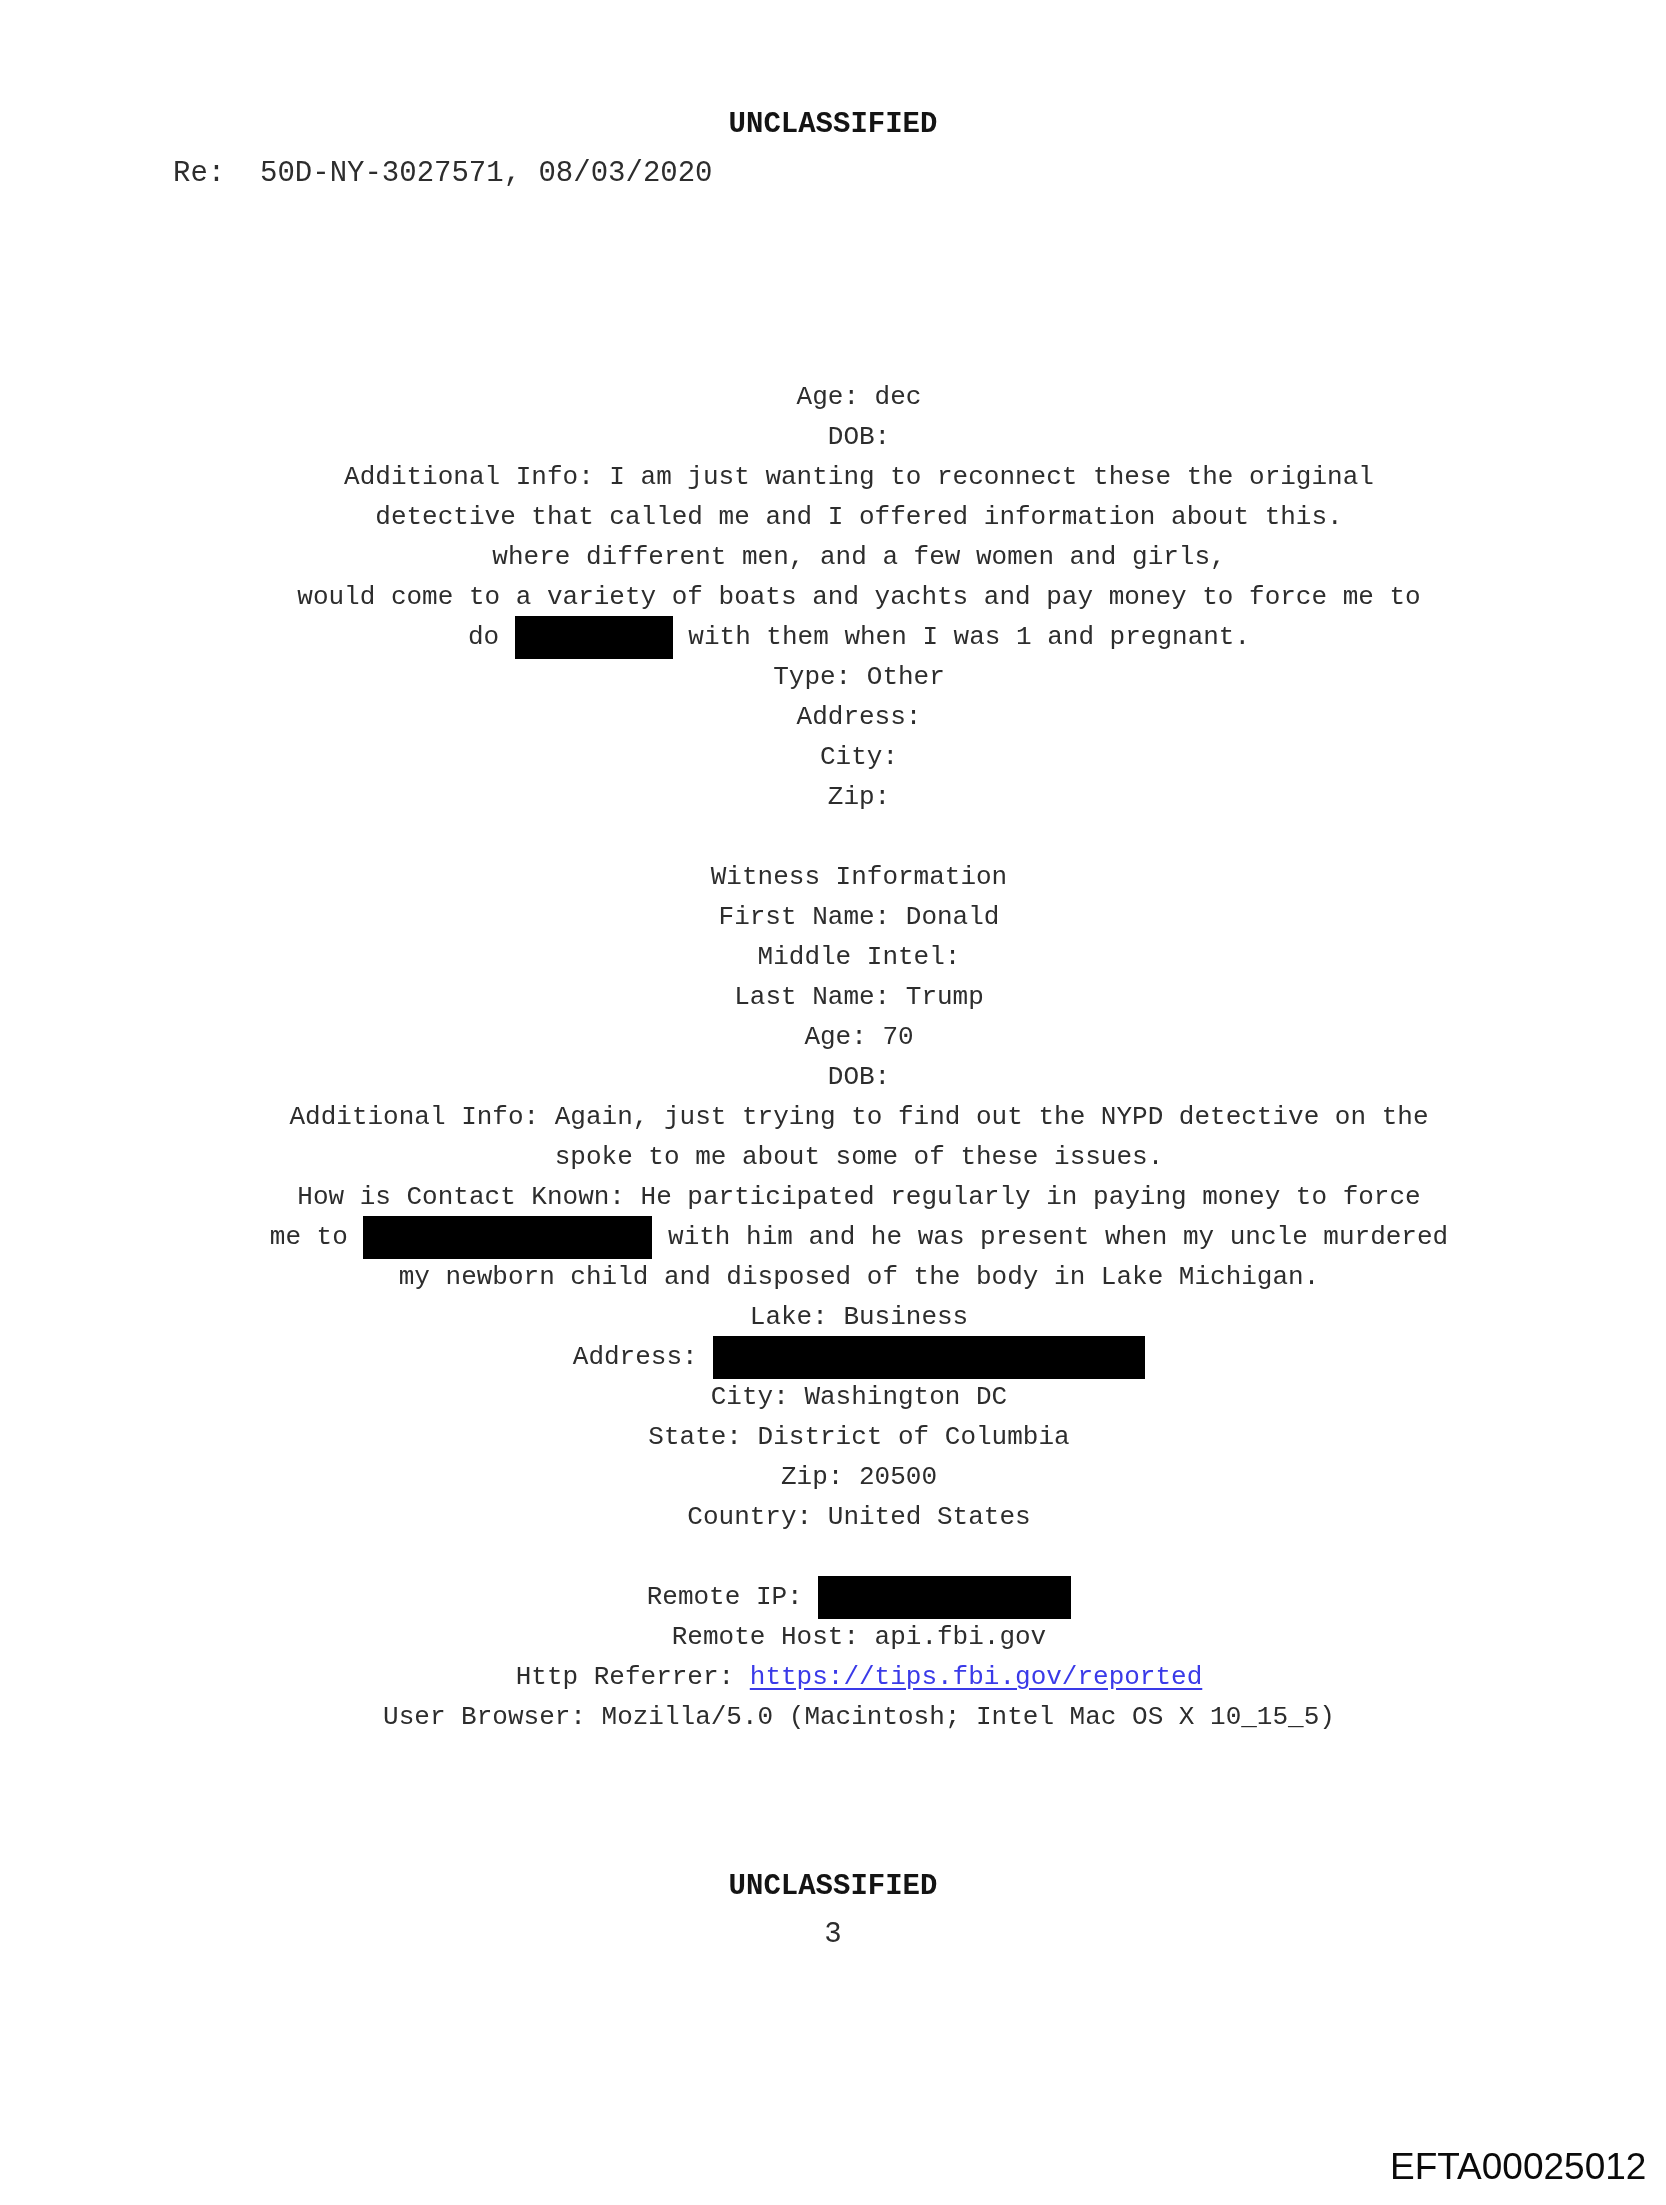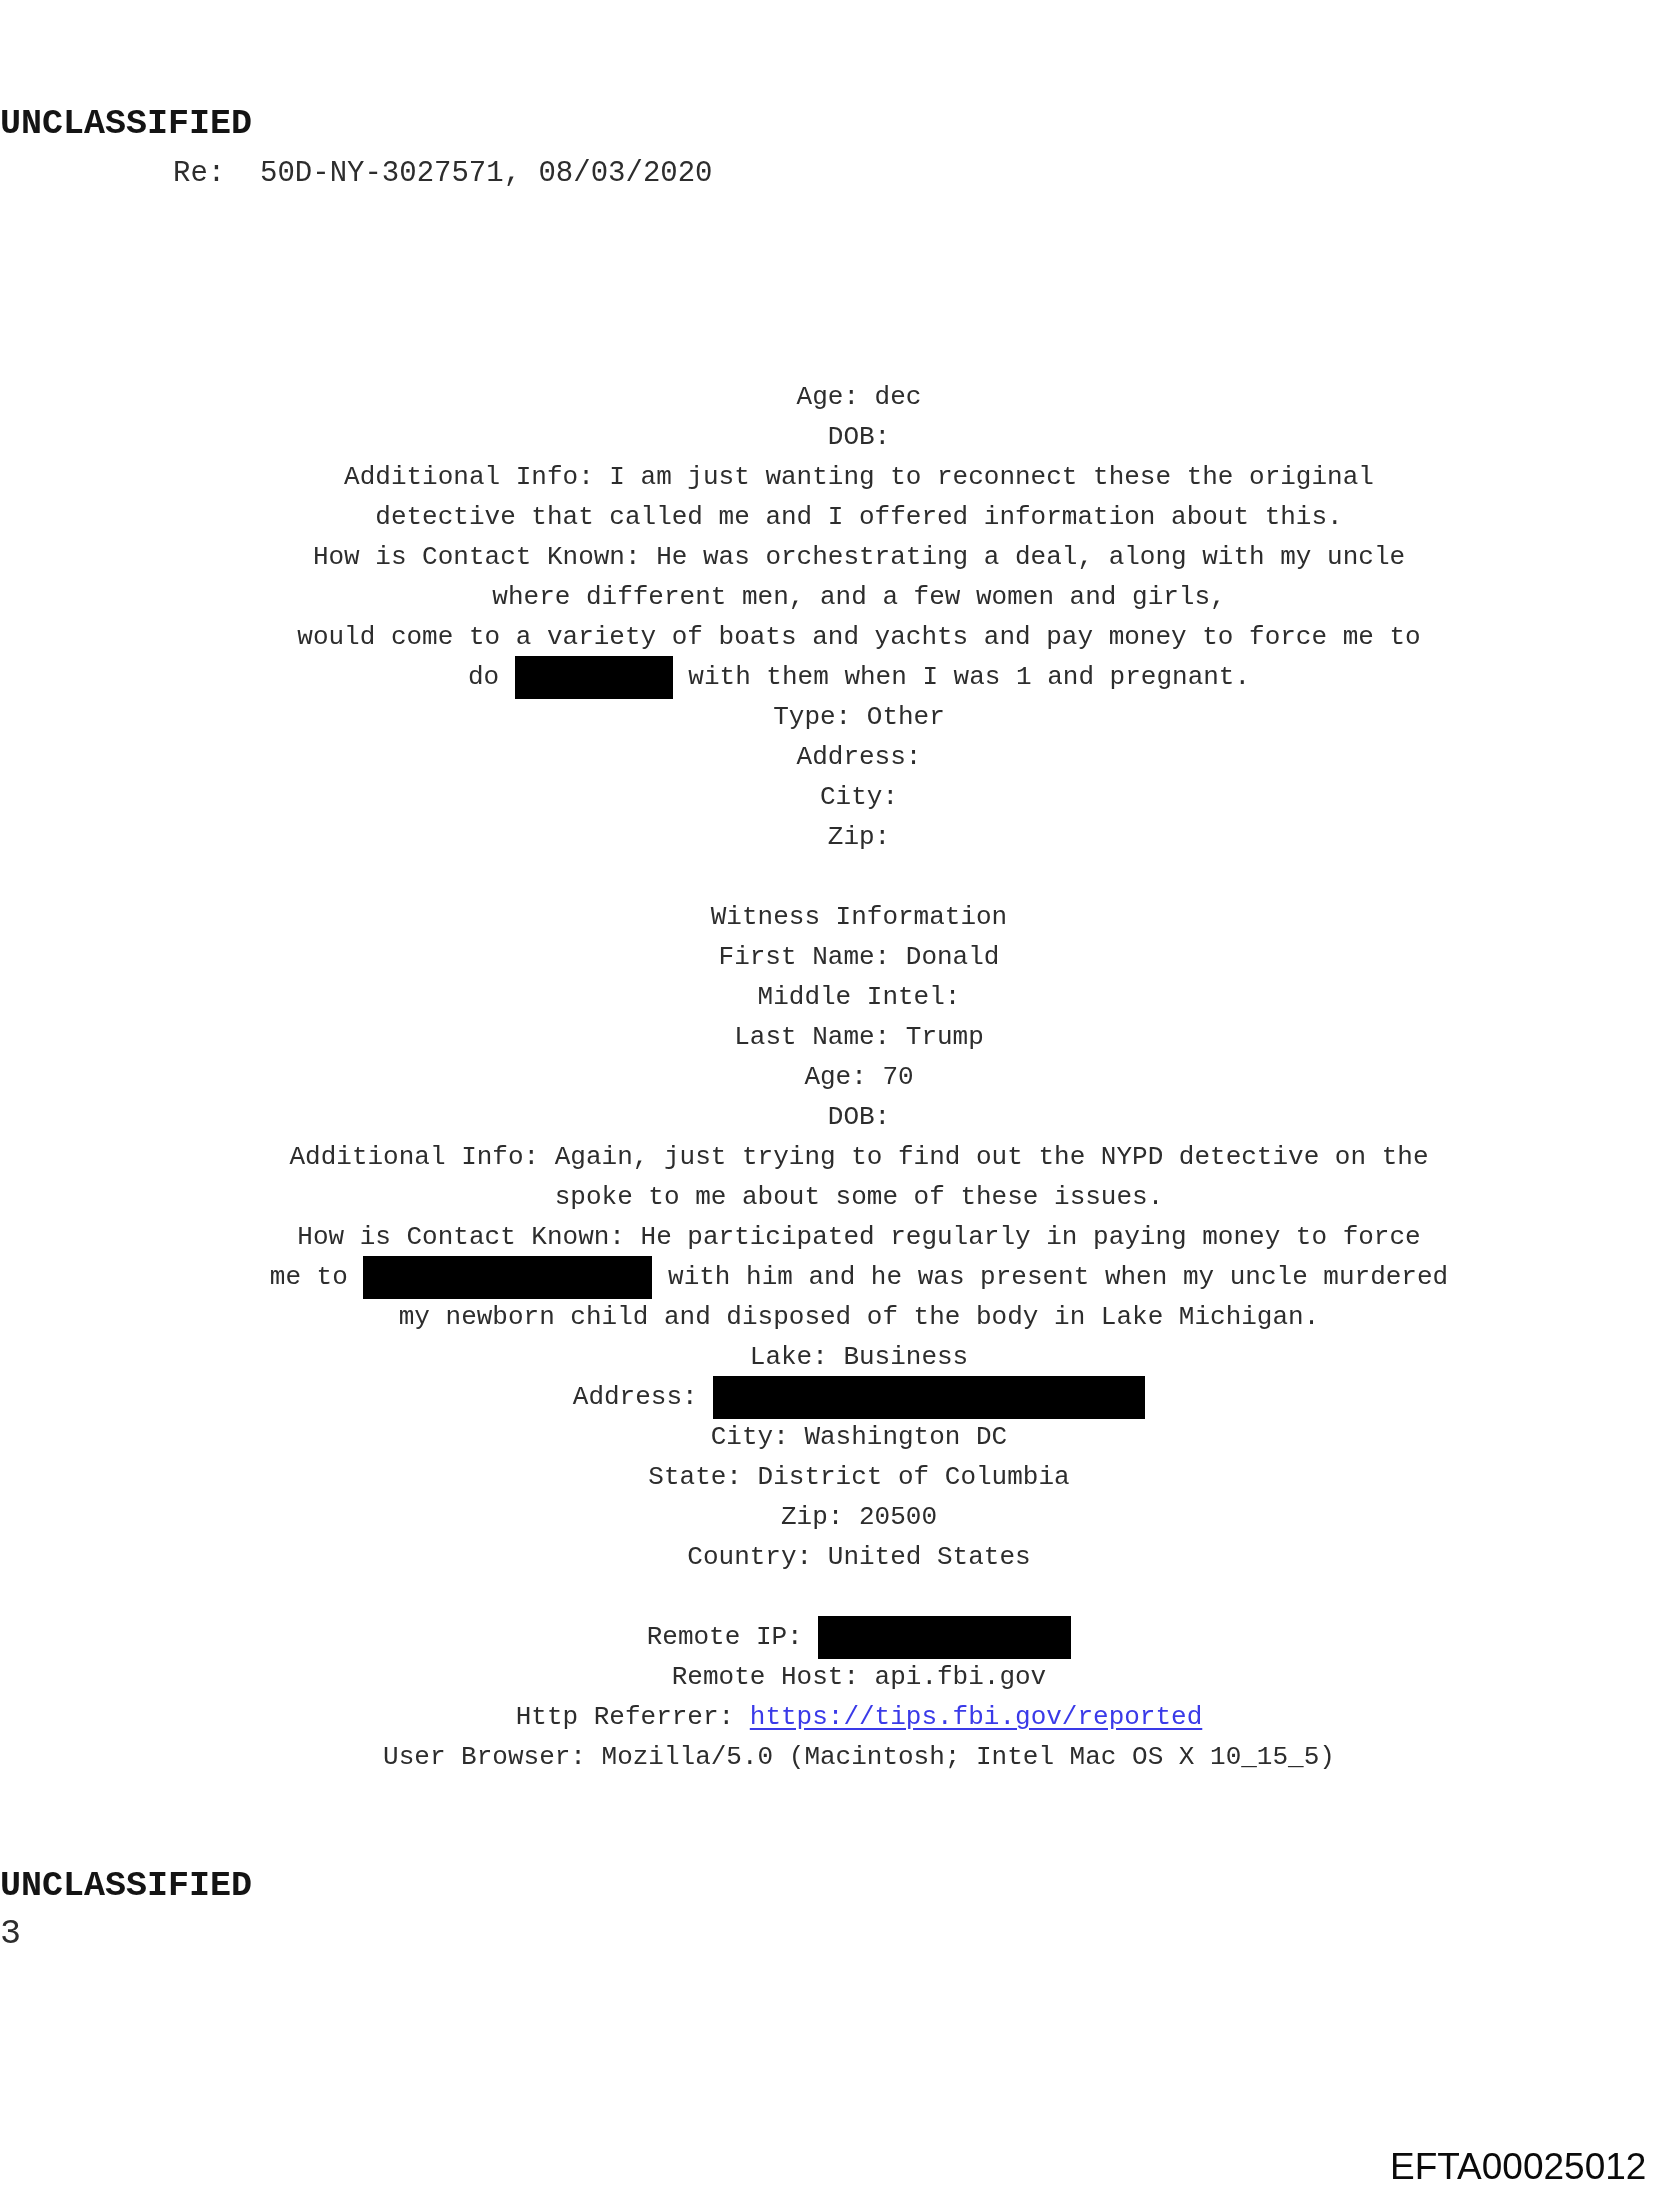--- a/index.html
+++ b/index.html
@@ -16,22 +16,22 @@
     font-family: "Liberation Mono", "DejaVu Sans Mono", monospace;
     color: #2d2d2d;
   }
   .abs {
     position: absolute;
     text-align: center;
   }
   .center-line {
     left: 0;
     width: 1666px;
-    text-align: left;
-    font-size: 35px;
+    text-align: center;
+    font-size: 29px;
     line-height: 29px;
     white-space: pre;
   }
   .bold {
     font-weight: bold;
     color: #141414;
   }
   .classification-top { top: 110px; }
   .re-line {
     left: 173px;
@@ -86,21 +86,20 @@
   <div class="abs center-line bold classification-top">UNCLASSIFIED</div>
 
   <div class="abs re-line">Re:  50D-NY-3027571, 08/03/2020</div>
 
   <div class="abs body-block">
 
     <div class="doc-line">Age: dec</div>
     <div class="doc-line">DOB:</div>
     <div class="doc-line">Additional Info: I am just wanting to reconnect these the original</div>
     <div class="doc-line">detective that called me and I offered information about this.</div>
-    <div class="doc-line">How is Contact Known: He was orchestrating a deal, along with my uncle</div>
     <div class="doc-line">where different men, and a few women and girls,</div>
     <div class="doc-line">would come to a variety of boats and yachts and pay money to force me to</div>
     <div class="doc-line"><span>do </span><span class="redaction r-do"></span><span> with them when I was 1 and pregnant.</span></div>
     <div class="doc-line">Type: Other</div>
     <div class="doc-line">Address:</div>
     <div class="doc-line">City:</div>
     <div class="doc-line">Zip:</div>
 
     <div class="doc-line"></div>
 

